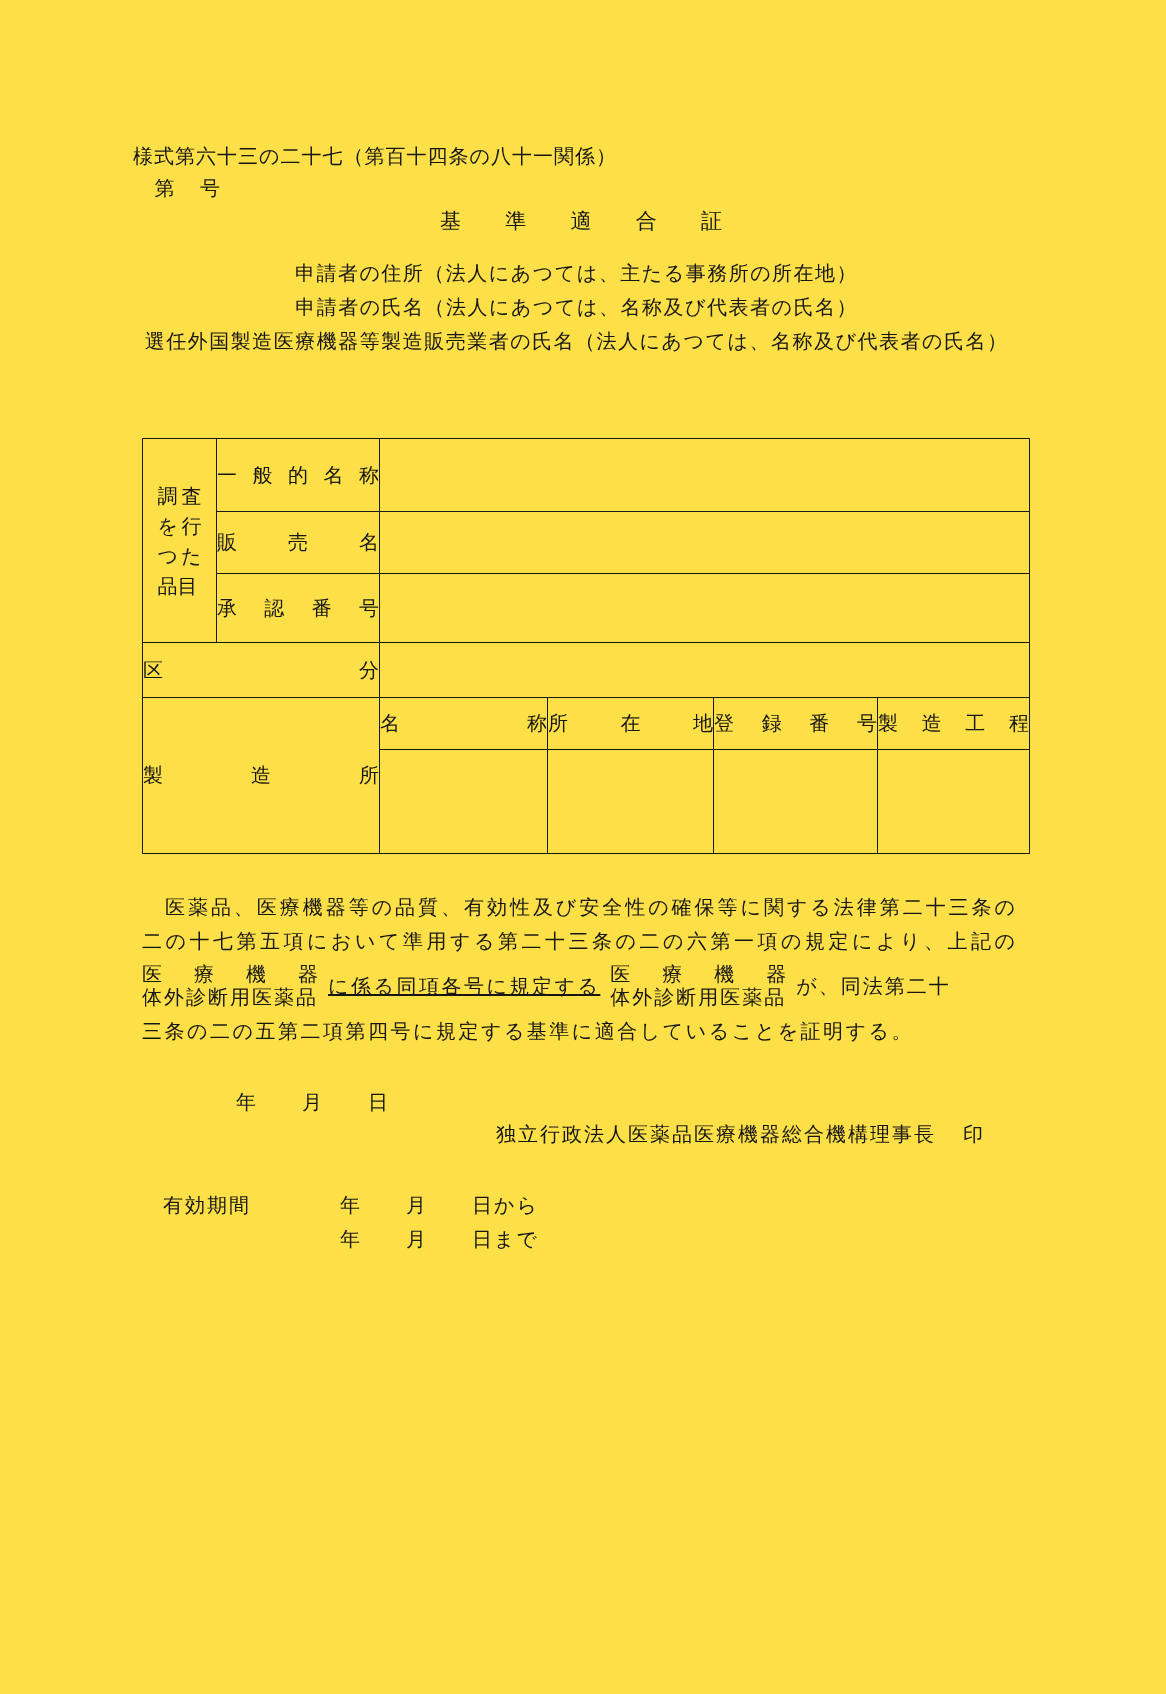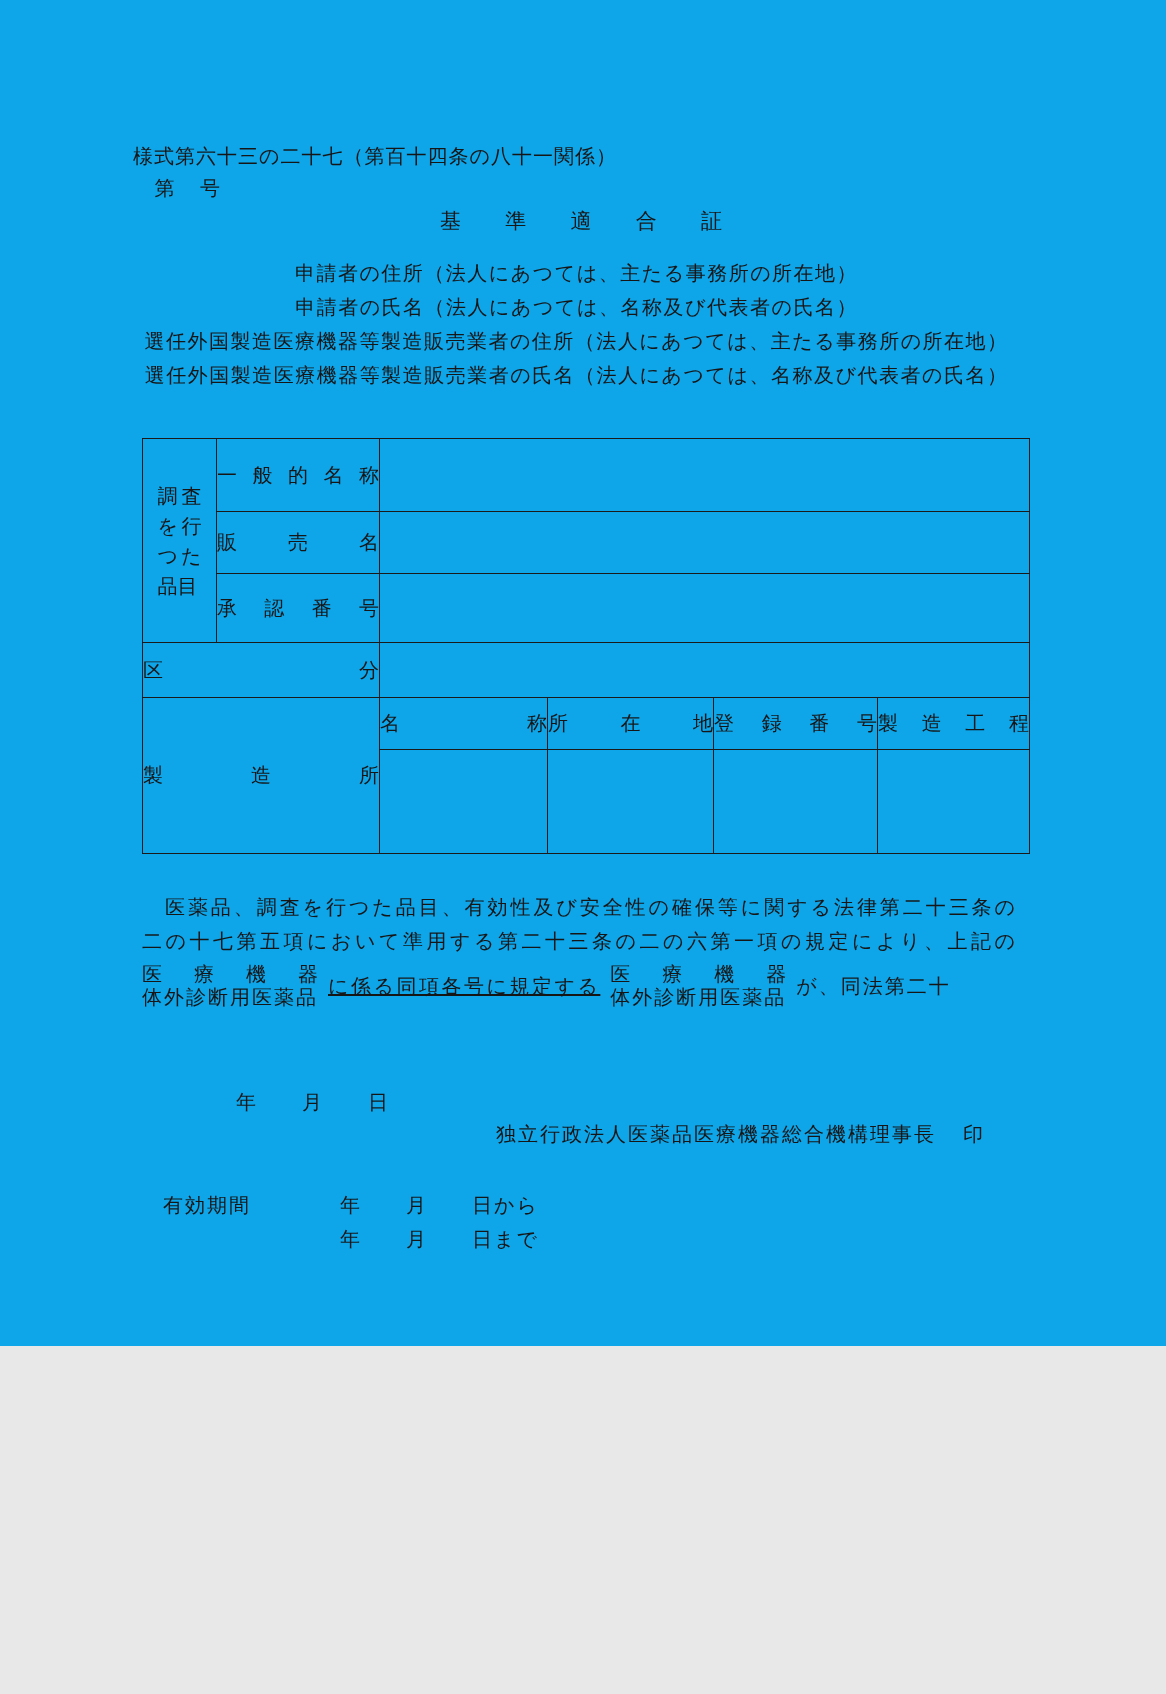--- a/index.html
+++ b/index.html
@@ -1,20 +1,20 @@
 <!DOCTYPE html>
 <html><head>
 <meta charset="utf-8">
 <style>
   html,body{margin:0;padding:0;background:#e8e8e8;}
   .page{
     position:relative;
-    width:1166px;height:1346px;
+    width:1166px;height:1694px;
     margin:0 auto;
-    background:#0ea5e9;
+    background:#fde047;
     color:#161616;
     font-family:"Liberation Serif","DejaVu Serif",serif;
     font-size:20px;
     overflow:hidden;
   }
   .abs{position:absolute;}
   .spread{display:flex;justify-content:space-between;}
   .spread span{display:inline-block;}
 
   .form-line{top:144px;left:133px;line-height:24px;letter-spacing:1px;white-space:nowrap;}
@@ -106,21 +106,20 @@
       <span>基</span>
       <span>準</span>
       <span>適</span>
       <span>合</span>
       <span>証</span>
     </div>
 
   <div class="abs addressee">
     <div>申請者の住所（法人にあつては、主たる事務所の所在地）</div>
     <div>申請者の氏名（法人にあつては、名称及び代表者の氏名）</div>
-    <div>選任外国製造医療機器等製造販売業者の住所（法人にあつては、主たる事務所の所在地）</div>
     <div>選任外国製造医療機器等製造販売業者の氏名（法人にあつては、名称及び代表者の氏名）</div>
   </div>
 
   <table class="abs cert">
     <colgroup>
       <col style="width:74px">
         <col style="width:163px">
         <col style="width:168px">
       <col style="width:166px">
         <col style="width:164px">
@@ -213,21 +212,21 @@
     <tr style="height:104px">
       <td></td>
       <td></td>
       <td></td>
       <td></td>
     </tr>
   </tbody>
     </table>
 
   <div class="abs body-text">
-    <div class="jline">　医薬品、調査を行つた品目、有効性及び安全性の確保等に関する法律第二十三条の</div>
+    <div class="jline">　医薬品、医療機器等の品質、有効性及び安全性の確保等に関する法律第二十三条の</div>
     <div class="jline">二の十七第五項において準用する第二十三条の二の六第一項の規定により、上記の</div>
     <div class="stack-row">
       <div class="alt">
         <div class="alt-line alt-top spread">
             <span>医</span>
             <span>療</span>
             <span>機</span>
             <span>器</span>
           </div>
         <div class="alt-line">体外診断用医薬品</div>
@@ -237,20 +236,21 @@
         <div class="alt-line alt-top spread">
             <span>医</span>
             <span>療</span>
             <span>機</span>
             <span>器</span>
           </div>
         <div class="alt-line">体外診断用医薬品</div>
       </div>
       <span class="tail-text">が、同法第二十</span>
     </div>
+    <div class="plain-line">三条の二の五第二項第四号に規定する基準に適合していることを証明する。</div>
   </div>
 
   <div class="abs issue-date">年　　月　　日</div>
 
   <div class="abs issuer">
     <span>独立行政法人医薬品医療機器総合機構理事長</span>
     <span class="seal">印</span>
   </div>
 
   <div class="abs validity-label">有効期間</div>

